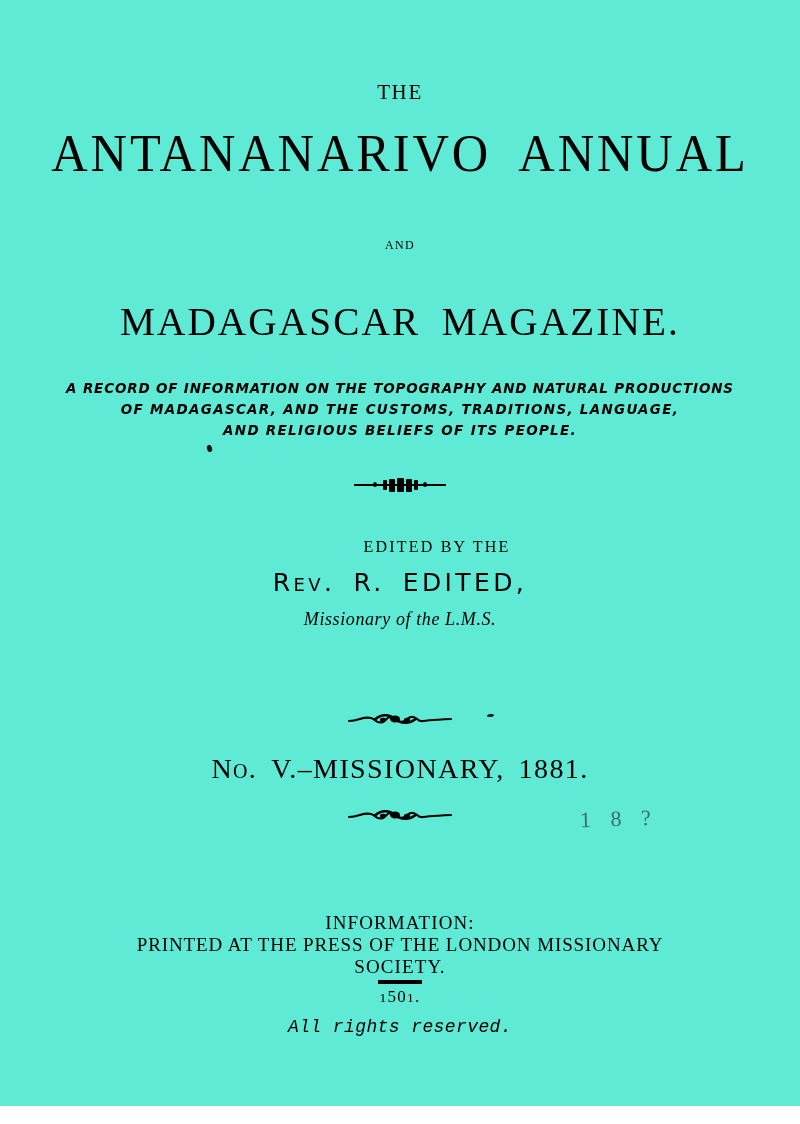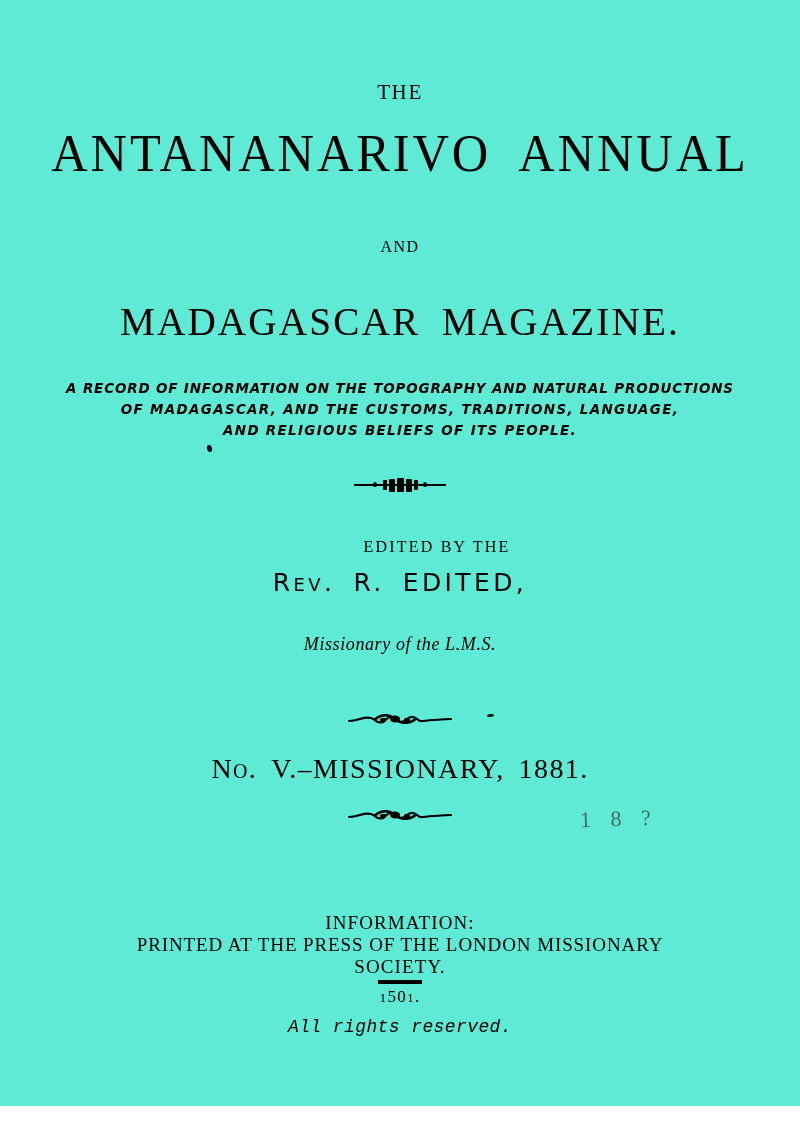--- a/index.html
+++ b/index.html
@@ -48,21 +48,21 @@
     letter-spacing: 3px;
     font-family: "Liberation Serif", "DejaVu Serif", serif;
     transform: scaleX(0.97);
     transform-origin: 400px 50%;
   }
   .title-main .gap { letter-spacing: 3px; padding: 0 14px; }
 
   
   .and {
     top: 239px;
-    font-size: 16px;
+    font-size: 12px;
     letter-spacing: 1.4px;
   }
 
   
   .title-sub {
     top: 302px;
     font-size: 40px;
     letter-spacing: 2.2px;
     transform: scaleX(0.98);
     transform-origin: 400px 50%;
@@ -165,21 +165,20 @@
   }
   .editor .gap { padding: 0 9px; }
 
   
   .society {
     top: 610px;
     font-family: "Liberation Serif", "DejaVu Serif", serif;
     font-style: italic;
     font-size: 18px;
     letter-spacing: 0.6px;
-    margin-top: 25px;
   }
 
   
   .orn-flourish {
     position: absolute;
     left: 0;
     width: 800px;
     height: 18px;
   }
   .orn-flourish svg { display: block; margin: 0 auto; }

